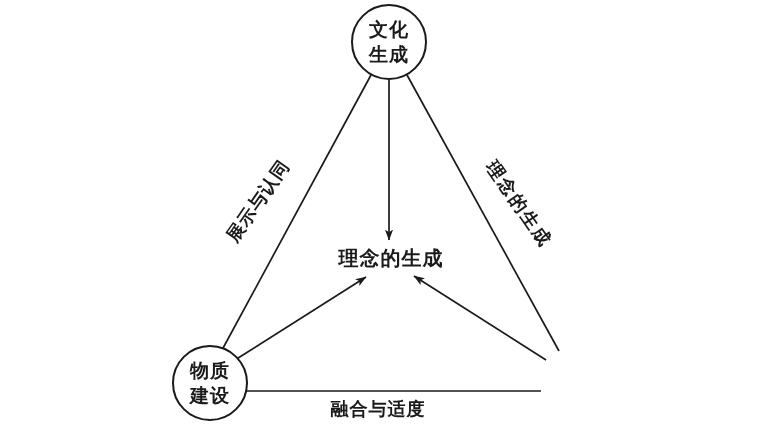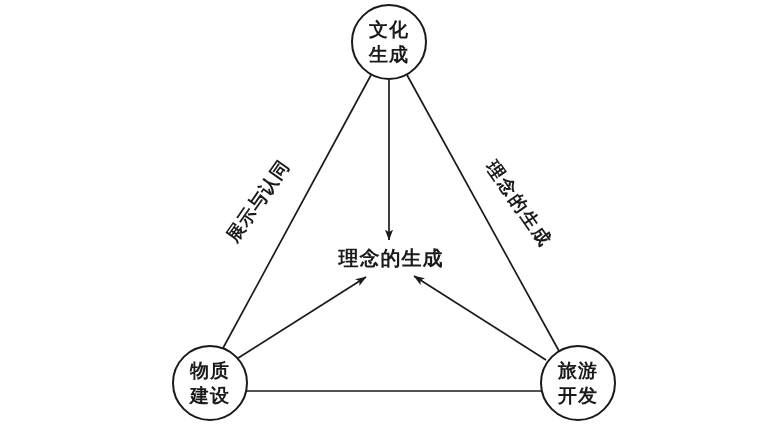--- a/index.html
+++ b/index.html
@@ -104,23 +104,20 @@
   <div class="node node-top">
     <span>文化</span>
     <span>生成</span>
   </div>
 
   <div class="node node-bottom-left">
     <span>物质</span>
     <span>建设</span>
   </div>
 
-  <div class="node node-bottom-right">
-    <span>旅游</span>
-    <span>开发</span>
-  </div>
 
   <div class="center-label">理念的生成</div>
 
   <div class="edge-label edge-label-left">展示与认同</div>
   <div class="edge-label edge-label-right">理念的生成</div>
+  <div class="edge-label edge-label-bottom">融合与适度</div>
 
 </div>
 
 </body></html>

